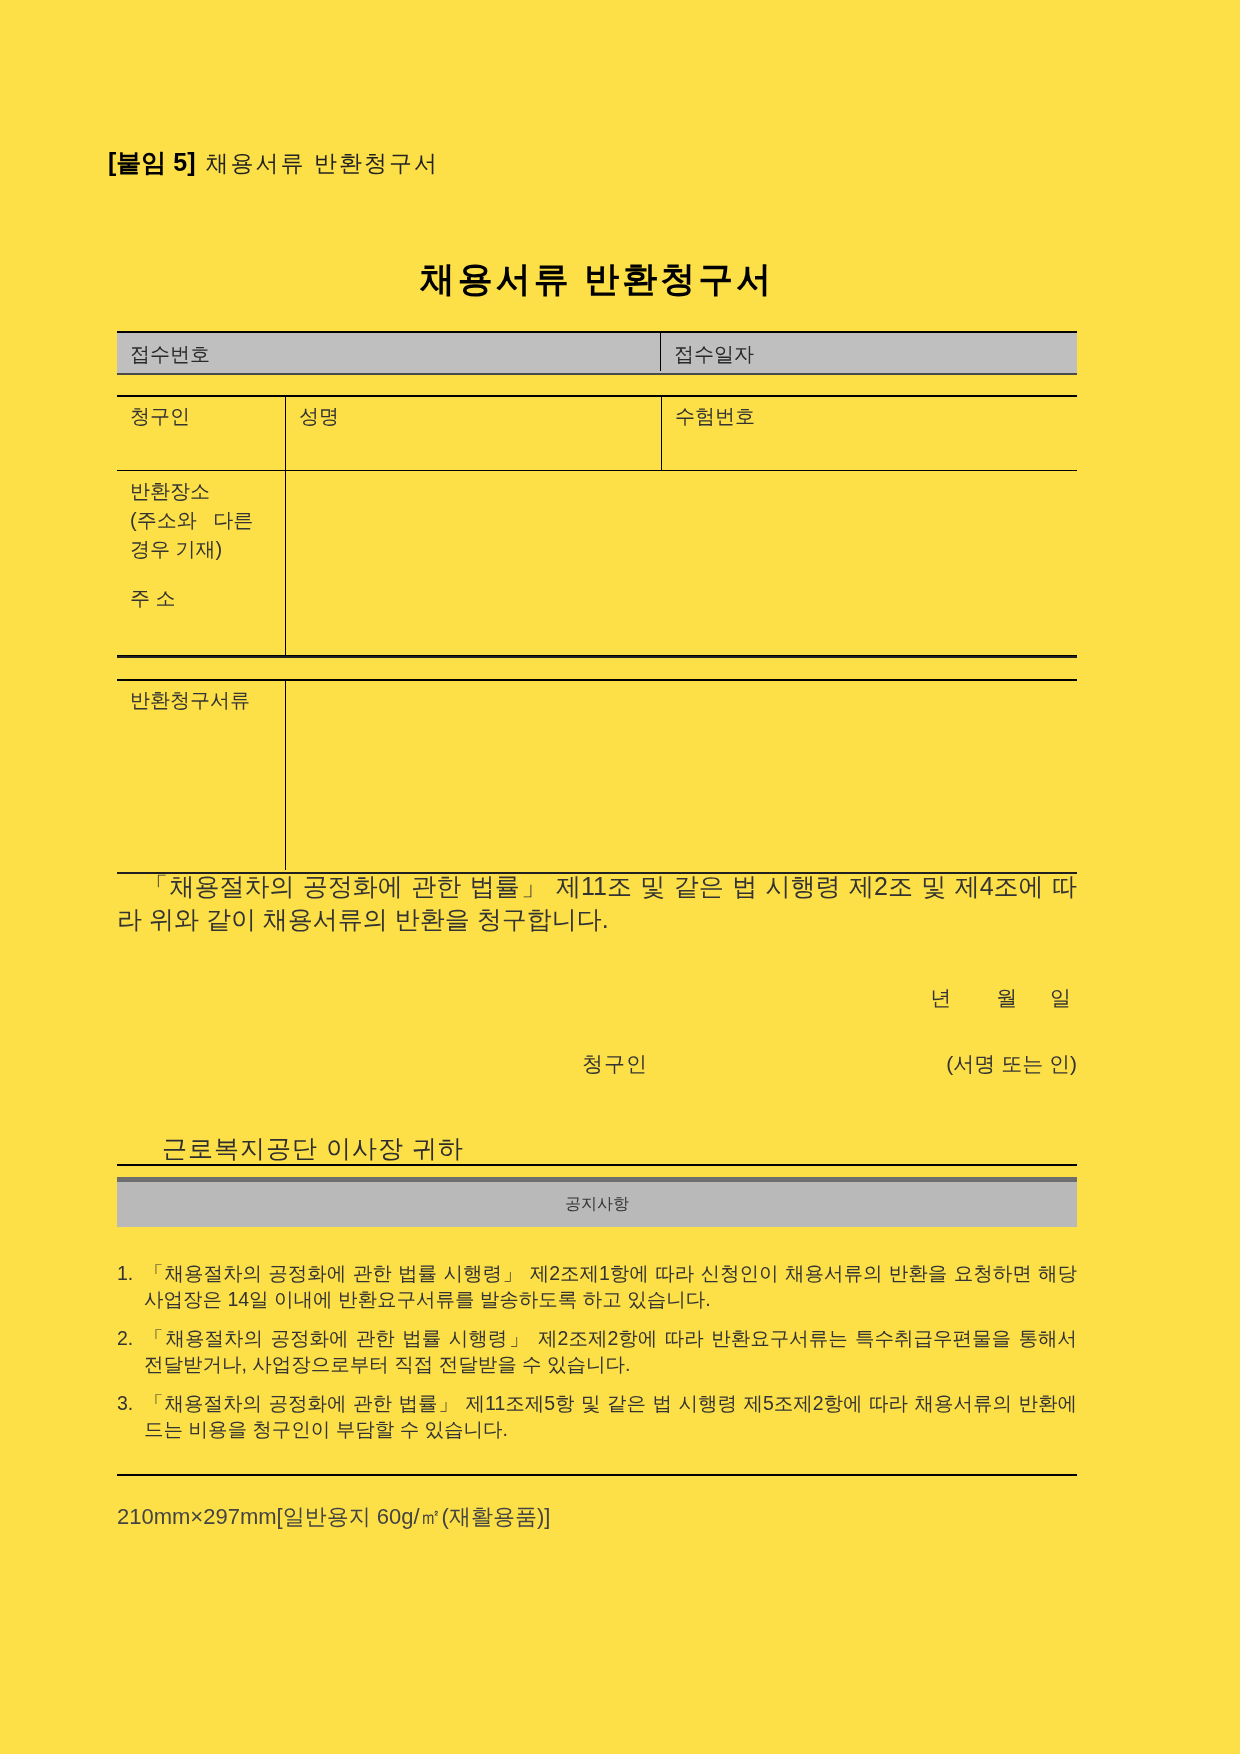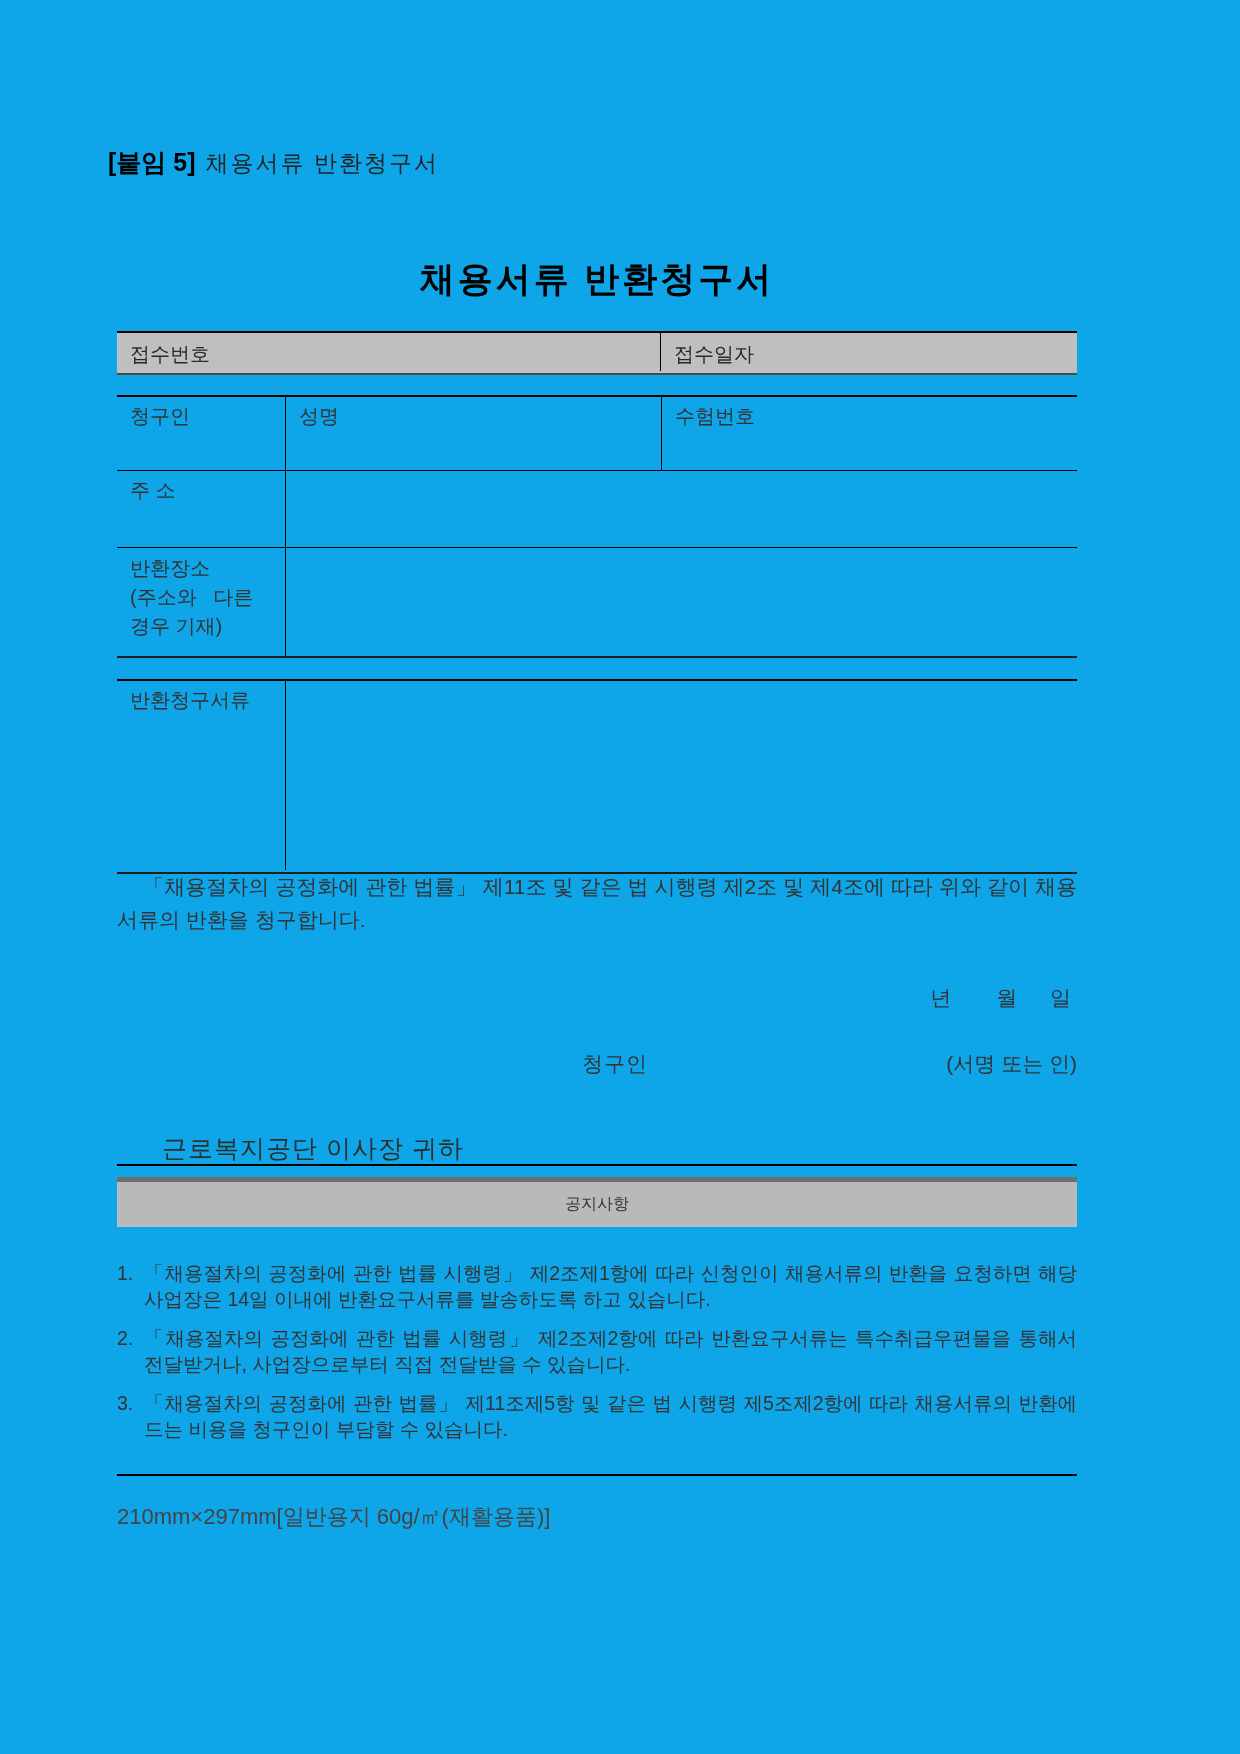--- a/index.html
+++ b/index.html
@@ -1,17 +1,17 @@
 <!DOCTYPE html>
 <html><head>
 <meta charset="utf-8">
 <style>
   html,body{margin:0;padding:0;background:#ffffff;}
   .page{
-    position:relative;width:1240px;height:1754px;background:#0ea5e9;
+    position:relative;width:1240px;height:1754px;background:#fde047;
     font-family:"Liberation Sans","DejaVu Sans",sans-serif;color:#222;
     overflow:hidden;
   }
   .content{position:absolute;left:117px;width:960px;}
 
   
   .attach{position:absolute;left:108px;top:146px;font-size:23px;color:#111;}
   .attach .tag{font-weight:bold;font-size:25px;color:#000;}
   .attach .rest{margin-left:10px;letter-spacing:2px;color:#222;}
 
@@ -33,21 +33,21 @@
   .rowA{height:73px;}
   .rowB{height:76px;}
   .rowC{height:108px;}
   .lblcol{width:168px;flex:none;}
   .midcol{width:375px;flex:none;}
   .endcol{flex:1;}
   .prewrap{white-space:pre-wrap;line-height:29px;}
 
   .docs-tbl{top:679px;height:191px;}
 
-  .statement{position:absolute;top:870px;font-size:21px;line-height:33px;color:#333;
+  .statement{position:absolute;top:870px;font-size:25px;line-height:33px;color:#333;
     text-align:justify;word-break:break-all;text-indent:26px;}
 
   .dateline{position:absolute;top:984px;height:30px;text-align:right;font-size:21px;color:#333;
     padding-right:6px;box-sizing:border-box;}
   .dateline .d-month{margin-left:39px;}
   .dateline .d-day{margin-left:27px;}
 
   .sigrow{position:absolute;top:1050px;height:30px;font-size:21px;color:#333;}
   .sig-claimant{position:absolute;left:465px;top:0;letter-spacing:1px;}
   .sig-seal{position:absolute;right:0;top:0;}
@@ -89,29 +89,29 @@
   </div>
 
   <div class="tbl content main-tbl">
     <div class="row rowA hline">
       <div class="cell lblcol">청구인</div>
       <div class="vline"></div>
       <div class="cell midcol">성명</div>
       <div class="vline"></div>
       <div class="cell endcol">수험번호</div>
     </div>
-    <div class="row rowB hline">
-      <div class="cell lblcol">주 소</div>
-      <div class="vline"></div>
-      <div class="cell endcol"></div>
-    </div>
     <div class="row rowC">
       <div class="cell lblcol prewrap">반환장소
 (주소와   다른
 경우 기재)</div>
+      <div class="vline"></div>
+      <div class="cell endcol"></div>
+    </div>
+    <div class="row rowB hline">
+      <div class="cell lblcol">주 소</div>
       <div class="vline"></div>
       <div class="cell endcol"></div>
     </div>
   </div>
 
   <div class="tbl content docs-tbl">
     <div class="row" style="height:189px;">
       <div class="cell lblcol">반환청구서류</div>
       <div class="vline"></div>
       <div class="cell endcol"></div>

